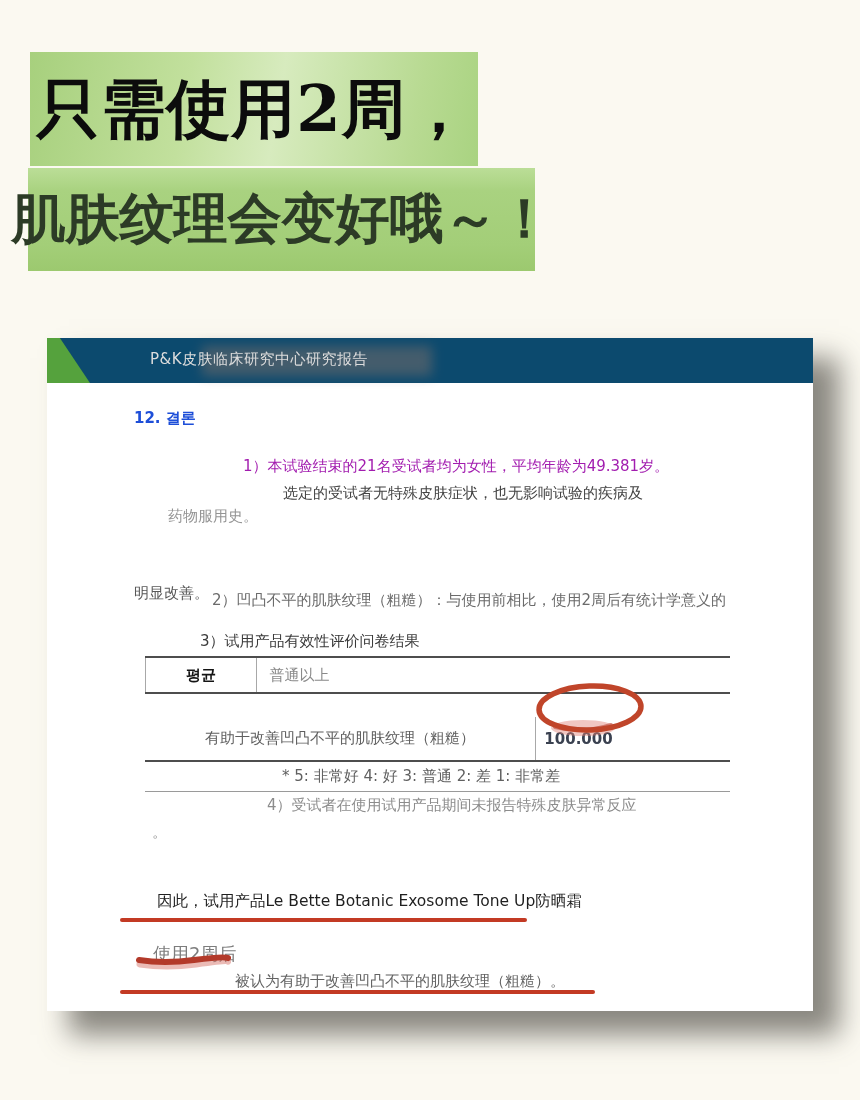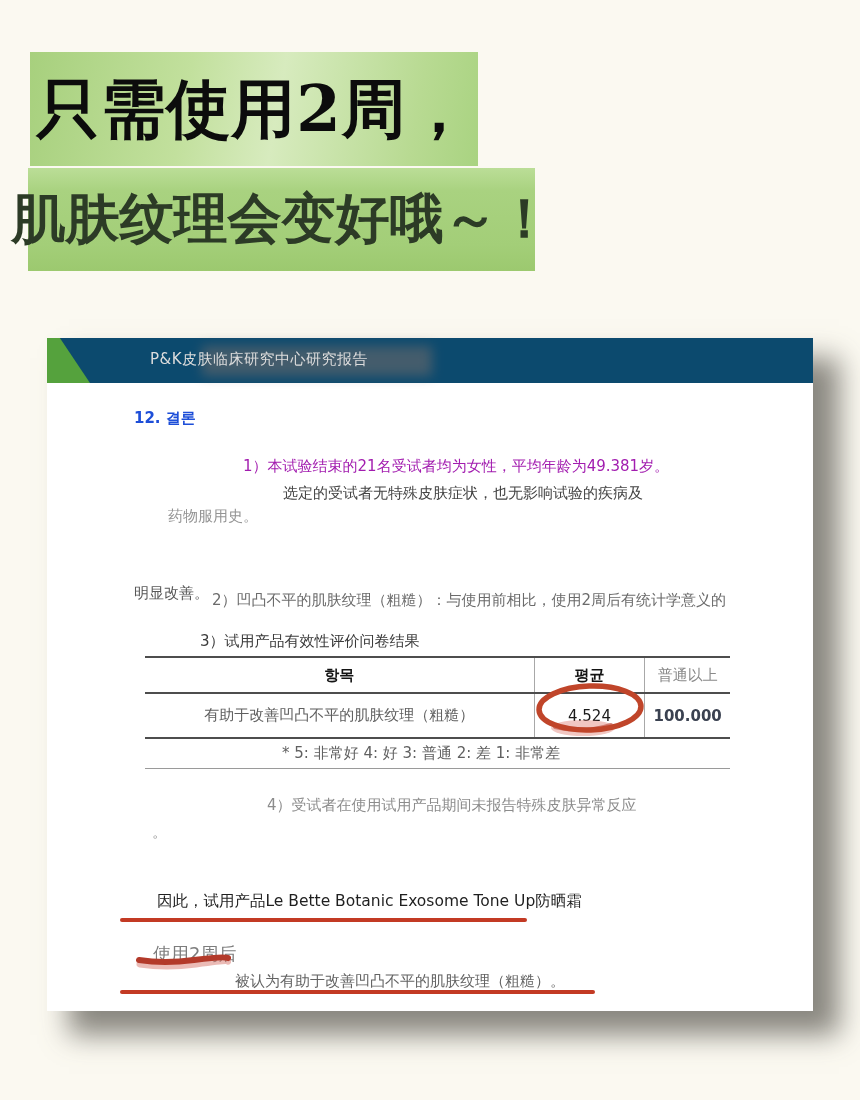--- a/index.html
+++ b/index.html
@@ -64,21 +64,21 @@
     border-top:2px solid #4d4d4d;
   }
   .trow{display:flex;border-bottom:2px solid #4d4d4d;}
   .tcell{display:flex;align-items:center;justify-content:center;white-space:nowrap;}
   .col-item{width:390px;}
   .col-avg{width:110px;border-left:1px solid #a8a8a8;}
   .col-above{width:85px;border-left:1px solid #a8a8a8;}
   .thead{height:34px;}
   .thead .col-item,.thead .col-avg{font-weight:bold;color:#141414;}
   .thead .col-above{color:#8a8a8a;}
-  .tdata{height:43px;}
+  .tdata{height:43px;margin-top:23px;}
   .tdata .col-item{color:#5f5f5f;}
   .tdata .col-avg{color:#1a1a1a;}
   .tdata .col-above{color:#3a4150;font-weight:600;}
   .tfoot{
     height:29px;border-bottom:1px solid #9a9a9a;display:flex;align-items:center;
     padding-left:137px;color:#606060;white-space:nowrap;
   }
 
   
   .red-circle{position:absolute;left:488px;top:344px;width:110px;height:60px;}
@@ -114,27 +114,25 @@
   <p class="ptext p1l2">选定的受试者无特殊皮肤症状，也无影响试验的疾病及</p>
   <p class="ptext p1l3">药物服用史。</p>
 
   <p class="ptext p2l1">2）凹凸不平的肌肤纹理（粗糙）：与使用前相比，使用2周后有统计学意义的</p>
   <p class="ptext p2l2">明显改善。</p>
 
   <p class="ptext p3title">3）试用产品有效性评价问卷结果</p>
 
   <div class="qtable">
     <div class="trow thead">
-      <div class="tcell col-item">항목</div>
       <div class="tcell col-avg">평균</div>
       <div class="tcell col-above">普通以上</div>
     </div>
     <div class="trow tdata">
       <div class="tcell col-item">有助于改善凹凸不平的肌肤纹理（粗糙）</div>
-      <div class="tcell col-avg">4.524</div>
       <div class="tcell col-above">100.000</div>
     </div>
     <div class="tfoot">* 5: 非常好 4: 好 3: 普通 2: 差 1: 非常差</div>
   </div>
 
   <svg class="red-circle" viewBox="0 0 110 60">
     <ellipse cx="48" cy="46" rx="32" ry="8" fill="rgba(224,130,120,0.45)"></ellipse>
     <path d="M20,45 Q48,52 76,43" fill="none" stroke="rgba(186,70,55,0.6)" stroke-width="4" stroke-linecap="round"></path>
     <ellipse cx="55" cy="26" rx="51" ry="22" fill="none" stroke="#c0452a" stroke-width="5.5" transform="rotate(-2 55 26)"></ellipse>
   </svg>

